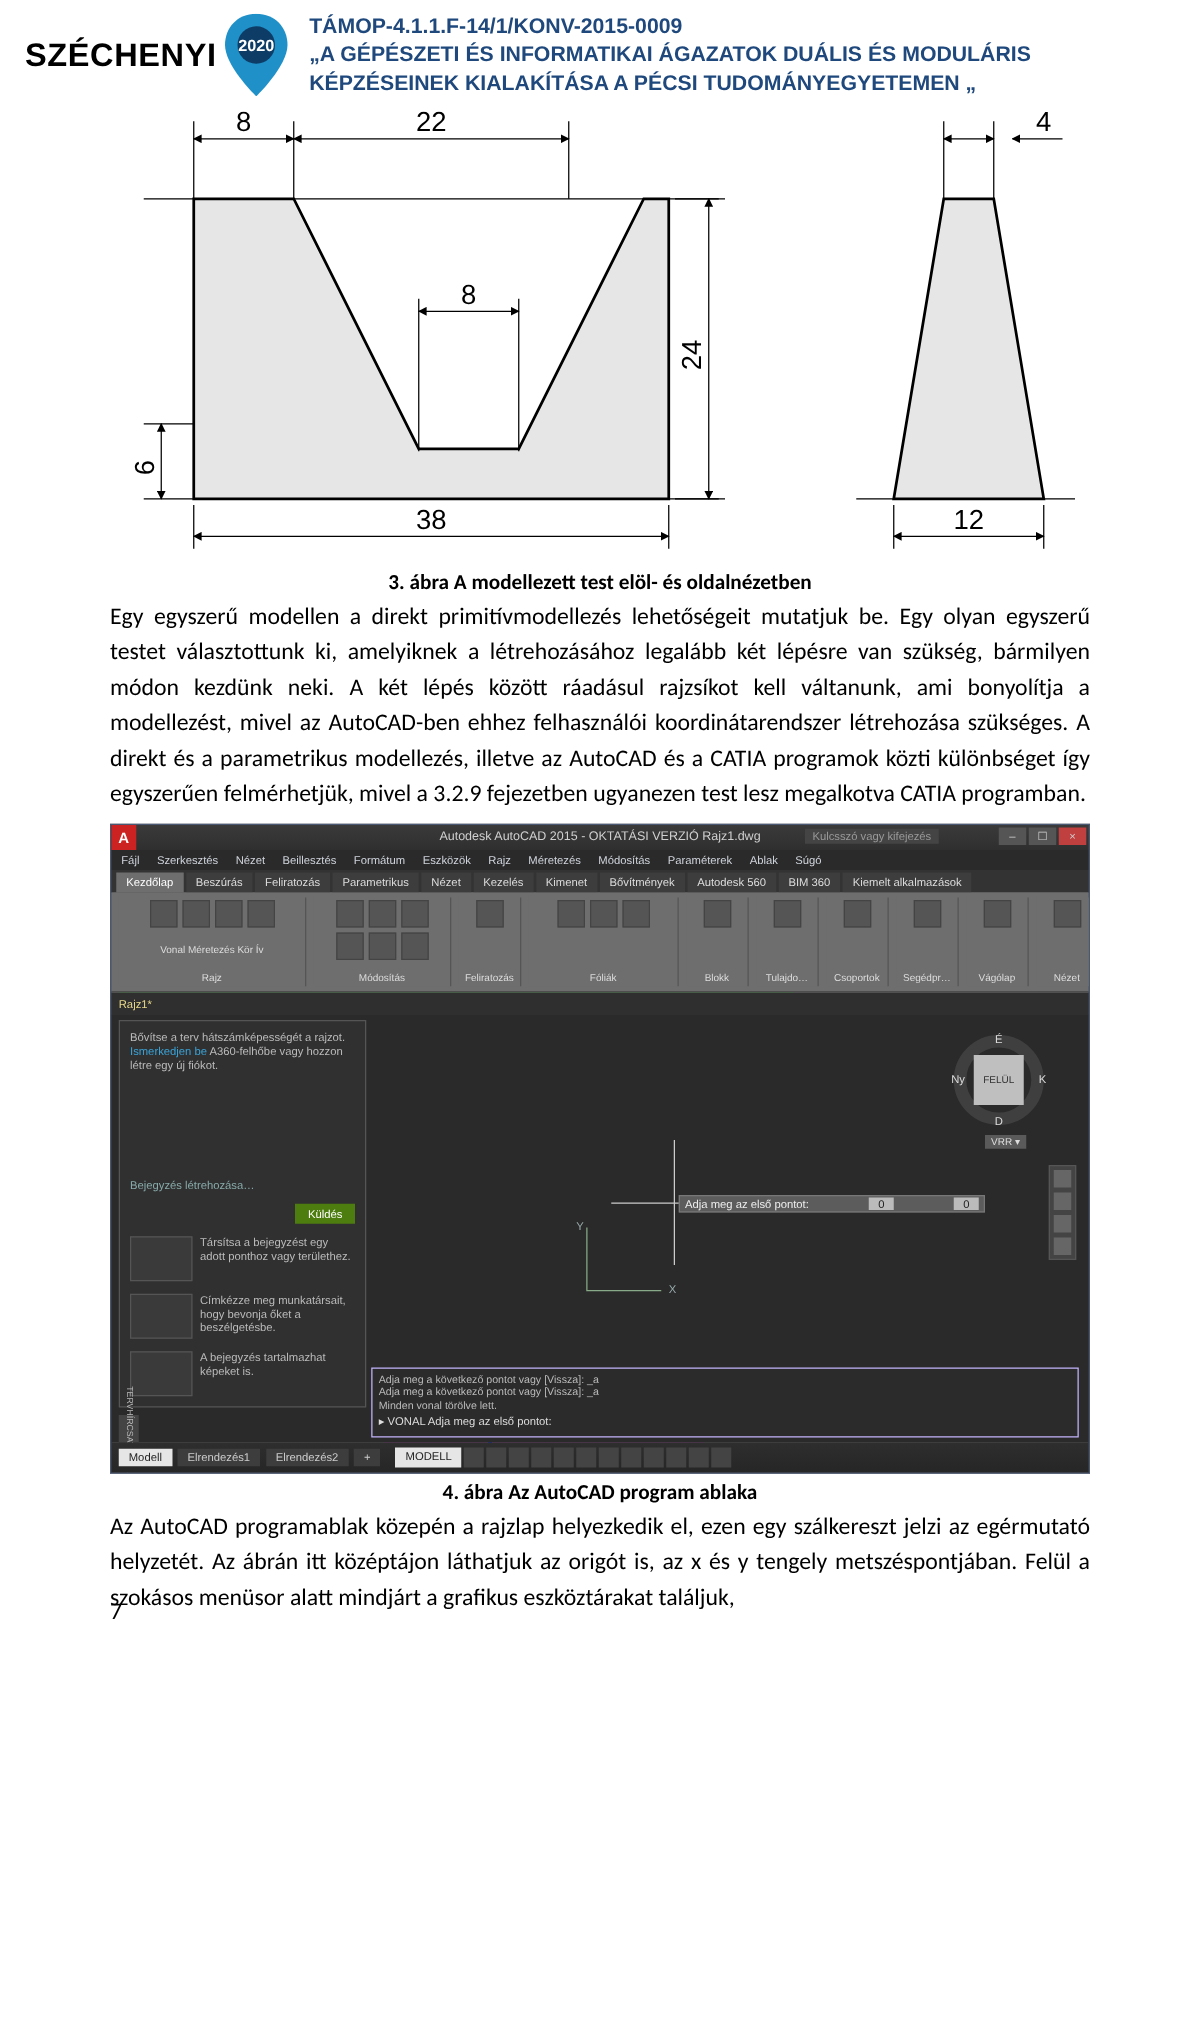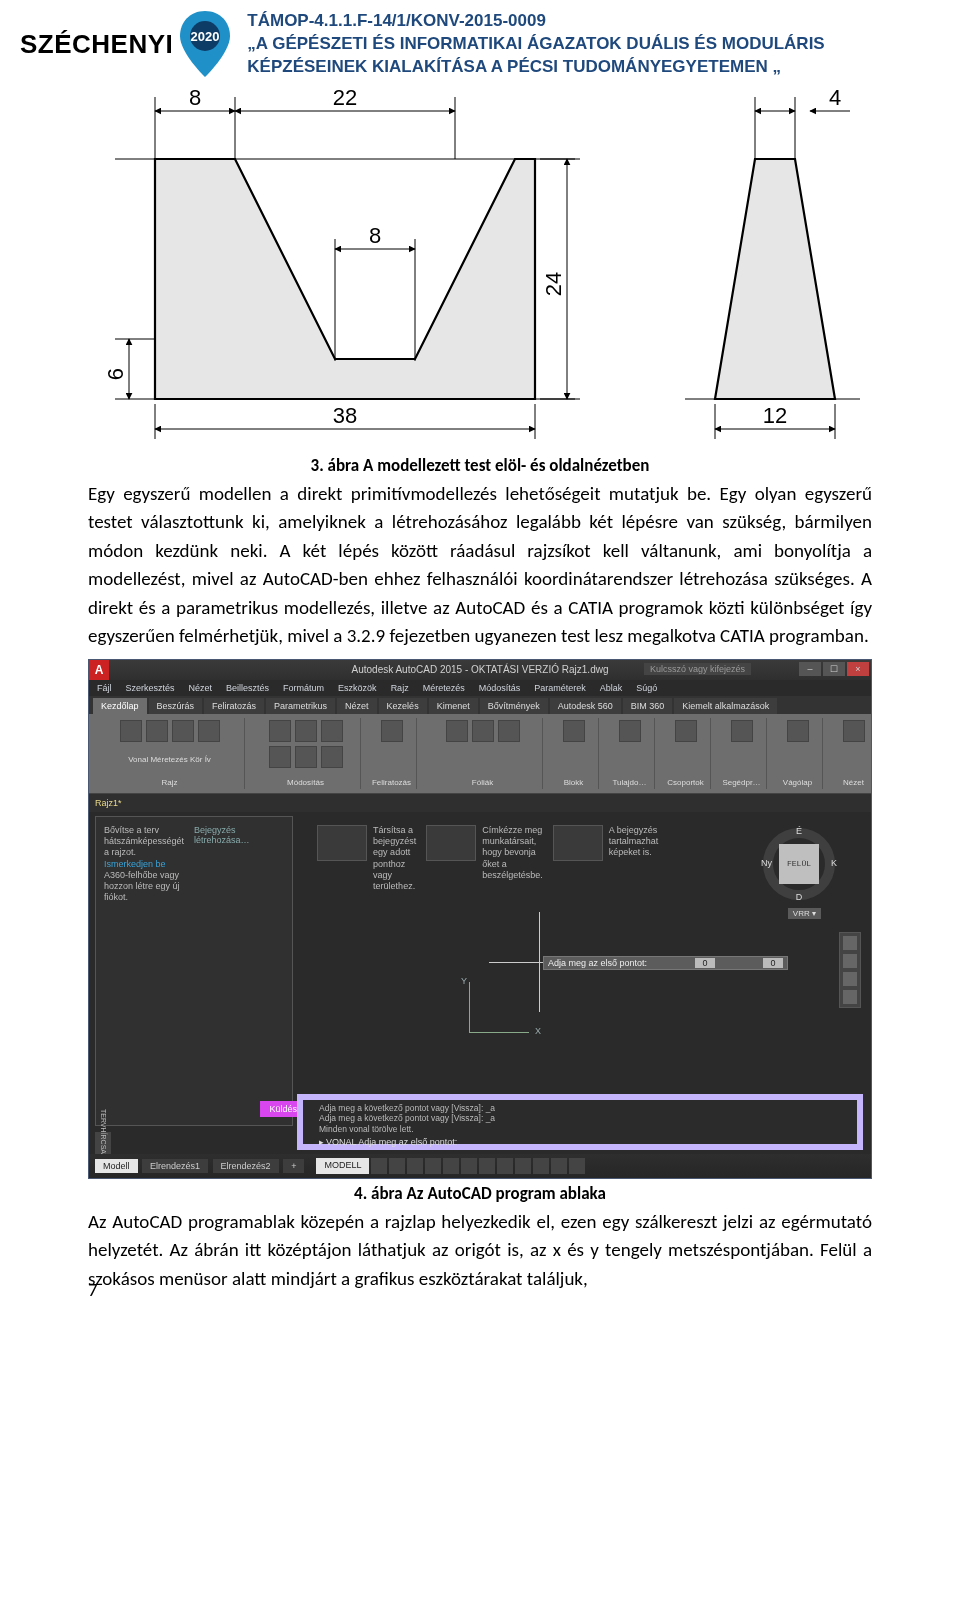--- a/index.html
+++ b/index.html
@@ -134,67 +134,67 @@
     height: 18px; background:#2f2f2f; display:flex; align-items:center; padding:0 6px;
     color:#e8d98a; font-size:9px;
   }
   .acad-canvas-area {
     position: absolute; top: 152px; left: 0; right: 0; bottom: 24px;
     background: #2a2a2a;
   }
   .left-panel {
     position:absolute; left:6px; top:4px; width:198px; height:310px;
     background:#303030; border:1px solid #555; padding:8px; color:#ccc; font-size:9px;
-    display:flex; flex-direction:row; gap:10px;
+    display:flex; flex-direction:column; gap:10px;
   }
   .left-panel .tip { display:flex; gap:6px; }
   .left-panel .thumb { width:50px; height:36px; background:#3a3a3a; border:1px solid #555; flex:0 0 auto; }
   .left-panel .tiptext { flex:1; line-height:1.25; color:#bbb; }
   .left-panel a.link { color:#39a3d8; text-decoration:none; }
-  .left-panel .btn { align-self:flex-end; background:#d946ef; color:#fff; padding:3px 10px; font-size:9px; }
+  .left-panel .btn { align-self:flex-end; background:#4d7c0f; color:#fff; padding:3px 10px; font-size:9px; }
   .vert-strip {
     position:absolute; left:6px; top:320px; width:16px; height:24px;
     background:#444; color:#bbb; font-size:7px; writing-mode:vertical-rl;
     display:flex; align-items:center; justify-content:center;
   }
   .crosshair-h { position:absolute; background:#ccc; height:1px; width:100px; }
   .crosshair-v { position:absolute; background:#ccc; width:1px; height:100px; }
   .axis-lbl { position:absolute; color:#9aa; font-size:9px; }
   .coord-box {
     position:absolute; background:#5c5c5c; border:1px solid #777; padding:1px 4px;
     font-size:9px; color:#eee; display:flex; align-items:center; gap:2px;
   }
   .coord-box .fld { background:#bbb; color:#222; padding:0 3px; min-width:20px; text-align:center; }
   .viewcube {
     position:absolute; right:36px; top:16px; width:72px; height:72px;
     display:flex; align-items:center; justify-content:center;
   }
   .viewcube .ring { position:absolute; width:72px; height:72px; border:10px solid #555455; border-radius:50%; opacity:.5; }
   .viewcube .face {
     width:40px; height:40px; background:#bfbfbf; color:#333; font-size:8px;
-    display:flex; align-items:center; justify-content:center; position:relative;font-family:Liberation Mono, monospace;
+    display:flex; align-items:center; justify-content:center; position:relative;
   }
   .viewcube .n,.viewcube .s,.viewcube .e,.viewcube .w {
     position:absolute; color:#ddd; font-size:9px;
   }
   .viewcube .n{top:-2px;} .viewcube .s{bottom:-2px;} .viewcube .e{right:-2px; top:30px;} .viewcube .w{left:-2px; top:30px;}
   .wcs-btn {
     position:absolute; right:50px; top:96px; background:#5a5a5a; color:#ddd;
     font-size:8px; padding:1px 5px;
   }
   .navbar {
     position:absolute; right:10px; top:120px; width:22px; background:#444; border:1px solid #555;
     display:flex; flex-direction:column; align-items:center; padding:3px 0; gap:4px;
   }
   .navbar i { width:14px; height:14px; background:#666; display:block; }
 
   .cmd-area {
     position:absolute; left:208px; right:8px; bottom:4px; height:56px;
-    background:#2b2b2b; border:6px solid #c4b5fd; font-size:8.5px; color:#bbb;
-    padding:3px 16px; line-height:1.25;
+    background:#2b2b2b; border:1px solid #c4b5fd; font-size:8.5px; color:#bbb;
+    padding:3px 5px; line-height:1.25;
   }
   .cmd-area .prompt { color:#ddd; font-size:9px; margin-top:2px; }
   .acad-statusbar {
     position:absolute; left:0; right:0; bottom:0; height:24px;
     background:linear-gradient(#2e2e2e,#262626); display:flex; align-items:center;
     justify-content:flex-start; padding:0 6px; font-size:9px; color:#ccc;margin-top:17px;
   }
   .acad-statusbar .sb-left span { background:#3d3d3d; padding:2px 8px; margin-right:2px; }
   .acad-statusbar .sb-left span.active { background:#e6e6e6; color:#222; }
   .acad-statusbar .sb-right { display:flex; gap:2px; }

